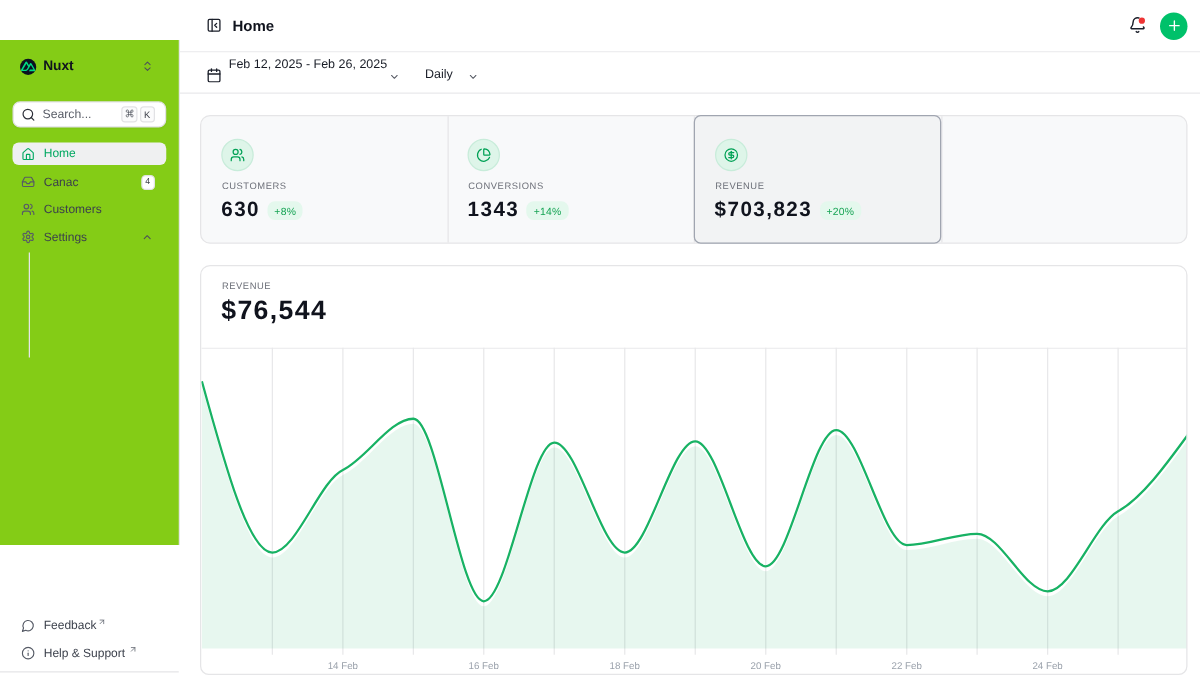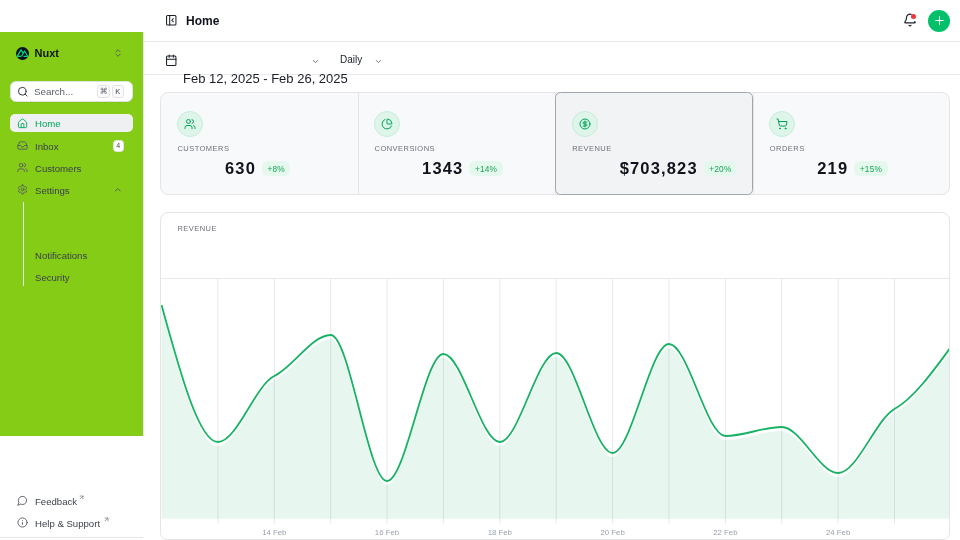--- a/index.html
+++ b/index.html
@@ -14,21 +14,21 @@
 .mlabel{position:absolute;left:25px;top:50%;transform:translateY(-50%);}
 
 #header{position:absolute;left:144px;top:0;width:816px;height:42px;border-bottom:1px solid #e9e9eb;background:#fff;}
 #toolbar{position:absolute;left:144px;top:42px;width:816px;height:33px;border-bottom:1px solid #e9e9eb;background:#fff;}
 
 #stats{position:absolute;left:159.5px;top:91.5px;width:790.5px;height:103px;background:#f8f9fa;border:1px solid #e5e5e7;border-radius:8px;}
 .vdiv{position:absolute;top:0;width:1px;height:101px;background:#e5e5e7;}
 .cell{position:absolute;top:0;height:101px;}
 .ico-circle{position:absolute;left:16.5px;top:18px;width:26px;height:26px;border-radius:50%;background:#def5e9;border:1px solid #c8ecda;box-sizing:border-box;display:flex;align-items:center;justify-content:center;}
 .clabel{position:absolute;left:17px;top:51px;font-size:7.5px;letter-spacing:0.45px;color:#6d7079;}
-.cnum{position:absolute;left:16.5px;top:63.5px;height:25px;display:flex;align-items:center;margin-left:48px;}
+.cnum{position:absolute;left:16.5px;top:63.5px;height:25px;display:flex;align-items:center;}
 .cnum b{font-size:16.5px;font-weight:700;color:#10131d;letter-spacing:1.15px;}
 .badge{margin-left:6px;background:#e4f8ed;color:#17a455;font-size:8.3px;font-weight:500;padding:2.8px 5.5px;border-radius:6px;letter-spacing:0.2px;}
 #chartcard{position:absolute;left:159.5px;top:211.5px;width:790.5px;height:328px;background:#fff;border:1px solid #e5e5e7;border-radius:8px 8px 7px 7px;overflow:hidden;}
 </style>
 </head>
 <body>
 
 <div id="sidebar">
 
   <div class="abs" style="left:16px;top:15px;width:13px;height:13px;border-radius:50%;background:#0b1021;overflow:hidden;">
@@ -60,21 +60,21 @@
         <path d="M15 21v-8a1 1 0 0 0-1-1h-4a1 1 0 0 0-1 1v8"></path>
         <path d="M3 10a2 2 0 0 1 .709-1.528l7-5.999a2 2 0 0 1 2.582 0l7 5.999A2 2 0 0 1 21 10v9a2 2 0 0 1-2 2H5a2 2 0 0 1-2-2z"></path>
       </svg>
     <span class="mlabel mtext" style="color:#00a862;">Home</span>
   </div>
   <div class="srow" style="top:104.5px;">
     <svg class="ic micon" width="11" height="11" viewBox="0 0 24 24" fill="none" stroke="#565b66" stroke-width="2" stroke-linecap="round" stroke-linejoin="round">
         <polyline points="22 12 16 12 14 15 10 15 8 12 2 12"></polyline>
         <path d="M5.45 5.11 2 12v6a2 2 0 0 0 2 2h16a2 2 0 0 0 2-2v-6l-3.45-6.89A2 2 0 0 0 16.76 4H7.24a2 2 0 0 0-1.79 1.11z"></path>
       </svg>
-    <span class="mlabel mtext">Inbox</span>
+    <span class="mlabel mtext">Canac</span>
     <span style="position:absolute;right:9px;top:3px;width:11.5px;height:12px;border:1px solid #e2e2e5;background:#fff;border-radius:3.5px;font-size:7px;color:#41444e;display:flex;align-items:center;justify-content:center;">4</span>
   </div>
   <div class="srow" style="top:126.5px;">
     <svg class="ic micon" width="11" height="11" viewBox="0 0 24 24" fill="none" stroke="#565b66" stroke-width="2" stroke-linecap="round" stroke-linejoin="round">
         <path d="M16 21v-2a4 4 0 0 0-4-4H6a4 4 0 0 0-4 4v2"></path>
         <circle cx="9" cy="7" r="4"></circle>
         <path d="M22 21v-2a4 4 0 0 0-3-3.87"></path>
         <path d="M16 3.13a4 4 0 0 1 0 7.75"></path>
       </svg>
     <span class="mlabel mtext">Customers</span>
@@ -83,26 +83,20 @@
     <svg class="ic micon" width="11" height="11" viewBox="0 0 24 24" fill="none" stroke="#565b66" stroke-width="2" stroke-linecap="round" stroke-linejoin="round">
         <path d="M12.22 2h-.44a2 2 0 0 0-2 2v.18a2 2 0 0 1-1 1.73l-.43.25a2 2 0 0 1-2 0l-.15-.08a2 2 0 0 0-2.73.73l-.22.38a2 2 0 0 0 .73 2.73l.15.1a2 2 0 0 1 1 1.72v.51a2 2 0 0 1-1 1.74l-.15.09a2 2 0 0 0-.73 2.73l.22.38a2 2 0 0 0 2.73.73l.15-.08a2 2 0 0 1 2 0l.43.25a2 2 0 0 1 1 1.73V20a2 2 0 0 0 2 2h.44a2 2 0 0 0 2-2v-.18a2 2 0 0 1 1-1.73l.43-.25a2 2 0 0 1 2 0l.15.08a2 2 0 0 0 2.73-.73l.22-.39a2 2 0 0 0-.73-2.73l-.15-.08a2 2 0 0 1-1-1.74v-.5a2 2 0 0 1 1-1.74l.15-.09a2 2 0 0 0 .73-2.73l-.22-.38a2 2 0 0 0-2.73-.73l-.15.08a2 2 0 0 1-2 0l-.43-.25a2 2 0 0 1-1-1.73V4a2 2 0 0 0-2-2z"></path>
         <circle cx="12" cy="12" r="3"></circle>
       </svg>
     <span class="mlabel mtext">Settings</span>
     <svg class="ic" style="position:absolute;right:11px;top:4.5px;" width="9.5" height="9.5" viewBox="0 0 24 24" fill="none" stroke="#4c5059" stroke-width="2.2" stroke-linecap="round" stroke-linejoin="round">
         <path d="m18 15-6-6-6 6"></path>
       </svg>
   </div>
   <div class="abs" style="left:23px;top:170px;width:1px;height:84px;background:#e5e5e7;"></div>
-  <div class="srow" style="top:214px;">
-      <span class="mlabel mtext">Notifications</span>
-    </div>
-  <div class="srow" style="top:236px;">
-      <span class="mlabel mtext">Security</span>
-    </div>
 
   <div class="srow" style="top:459.5px;">
     <svg class="ic micon" width="11" height="11" viewBox="0 0 24 24" fill="none" stroke="#565b66" stroke-width="2" stroke-linecap="round" stroke-linejoin="round">
         <path d="M7.9 20A9 9 0 1 0 4 16.1L2 22Z"></path>
       </svg>
     <span class="mlabel mtext">Feedback</span>
     <svg class="ic" style="position:absolute;left:68px;top:2px;" width="7" height="7" viewBox="0 0 24 24" fill="none" stroke="#565b66" stroke-width="2" stroke-linecap="round" stroke-linejoin="round">
         <path d="M7 7h10v10"></path>
         <path d="M7 17 17 7"></path>
       </svg>
@@ -142,21 +136,21 @@
   </div>
 </div>
 
 <div id="toolbar">
   <svg class="ic abs" style="left:21px;top:11.5px;" width="12.5" height="12.5" viewBox="0 0 24 24" fill="none" stroke="#1b1f2a" stroke-width="2" stroke-linecap="round" stroke-linejoin="round">
       <path d="M8 2v4"></path>
       <path d="M16 2v4"></path>
       <rect width="18" height="18" x="3" y="4" rx="2"></rect>
       <path d="M3 10h18"></path>
     </svg>
-  <div class="abs" style="left:39px;top:29px;font-size:13px;font-weight:500;color:#191d27;">Feb 12, 2025 - Feb 26, 2025</div>
+  <div class="abs" style="left:39px;top:4px;font-size:10px;font-weight:500;color:#191d27;">Feb 12, 2025 - Feb 26, 2025</div>
   <svg class="ic abs" style="left:166.5px;top:14.5px;" width="9" height="9" viewBox="0 0 24 24" fill="none" stroke="#555963" stroke-width="2.2" stroke-linecap="round" stroke-linejoin="round">
       <path d="m6 9 6 6 6-6"></path>
     </svg>
   <div class="abs" style="left:196px;top:11.5px;font-size:10px;font-weight:500;color:#191d27;">Daily</div>
   <svg class="ic abs" style="left:229.5px;top:14.5px;" width="9" height="9" viewBox="0 0 24 24" fill="none" stroke="#555963" stroke-width="2.2" stroke-linecap="round" stroke-linejoin="round">
       <path d="m6 9 6 6 6-6"></path>
     </svg>
 </div>
 
 <div id="stats">
@@ -199,39 +193,26 @@
           <path d="M16 8h-6a2 2 0 1 0 0 4h4a2 2 0 1 1 0 4H8"></path>
           <path d="M12 18V6"></path>
         </svg>
       </div>
     <div class="clabel">REVENUE</div>
     <div class="cnum">
         <b>$703,823</b>
         <span class="badge">+20%</span>
       </div>
   </div>
-  <div class="cell" style="left:592.3px;width:197px;">
-    <div class="ico-circle">
-        <svg class="ic" width="12" height="12" viewBox="0 0 24 24" fill="none" stroke="#00a155" stroke-width="2" stroke-linecap="round" stroke-linejoin="round">
-          <circle cx="8" cy="21" r="1"></circle>
-          <circle cx="19" cy="21" r="1"></circle>
-          <path d="M2.05 2.05h2l2.66 12.42a2 2 0 0 0 2 1.58h9.78a2 2 0 0 0 1.95-1.57l1.65-7.43H5.12"></path>
-        </svg>
-      </div>
-    <div class="clabel">ORDERS</div>
-    <div class="cnum">
-        <b>219</b>
-        <span class="badge">+15%</span>
-      </div>
-  </div>
   <div class="abs" style="left:394.5px;top:-1px;width:197.8px;height:103px;border:1px solid #a0a5b0;border-radius:5.5px;pointer-events:none;"></div>
 </div>
 
 <div id="chartcard">
   <div class="abs" style="left:17px;top:11px;font-size:7.5px;letter-spacing:0.45px;color:#6d7079;">REVENUE</div>
+  <div class="abs" style="left:16.5px;top:23.5px;font-size:21.3px;font-weight:700;color:#10131d;letter-spacing:1.1px;">$76,544</div>
   <svg class="abs" style="left:0;top:65px;" width="790" height="263" viewBox="0 0 790 263">
     <line x1="0" y1="0.5" x2="790" y2="0.5" stroke="#e9e9eb" stroke-width="1"></line>
     <g stroke="#e8e8ea" stroke-width="1">
       <line x1="56.9" y1="0" x2="56.9" y2="245.7"></line>
       <line x1="113.3" y1="0" x2="113.3" y2="245.7"></line>
       <line x1="169.7" y1="0" x2="169.7" y2="245.7"></line>
       <line x1="226.0" y1="0" x2="226.0" y2="245.7"></line>
       <line x1="282.4" y1="0" x2="282.4" y2="245.7"></line>
       <line x1="338.8" y1="0" x2="338.8" y2="245.7"></line>
       <line x1="395.2" y1="0" x2="395.2" y2="245.7"></line>

